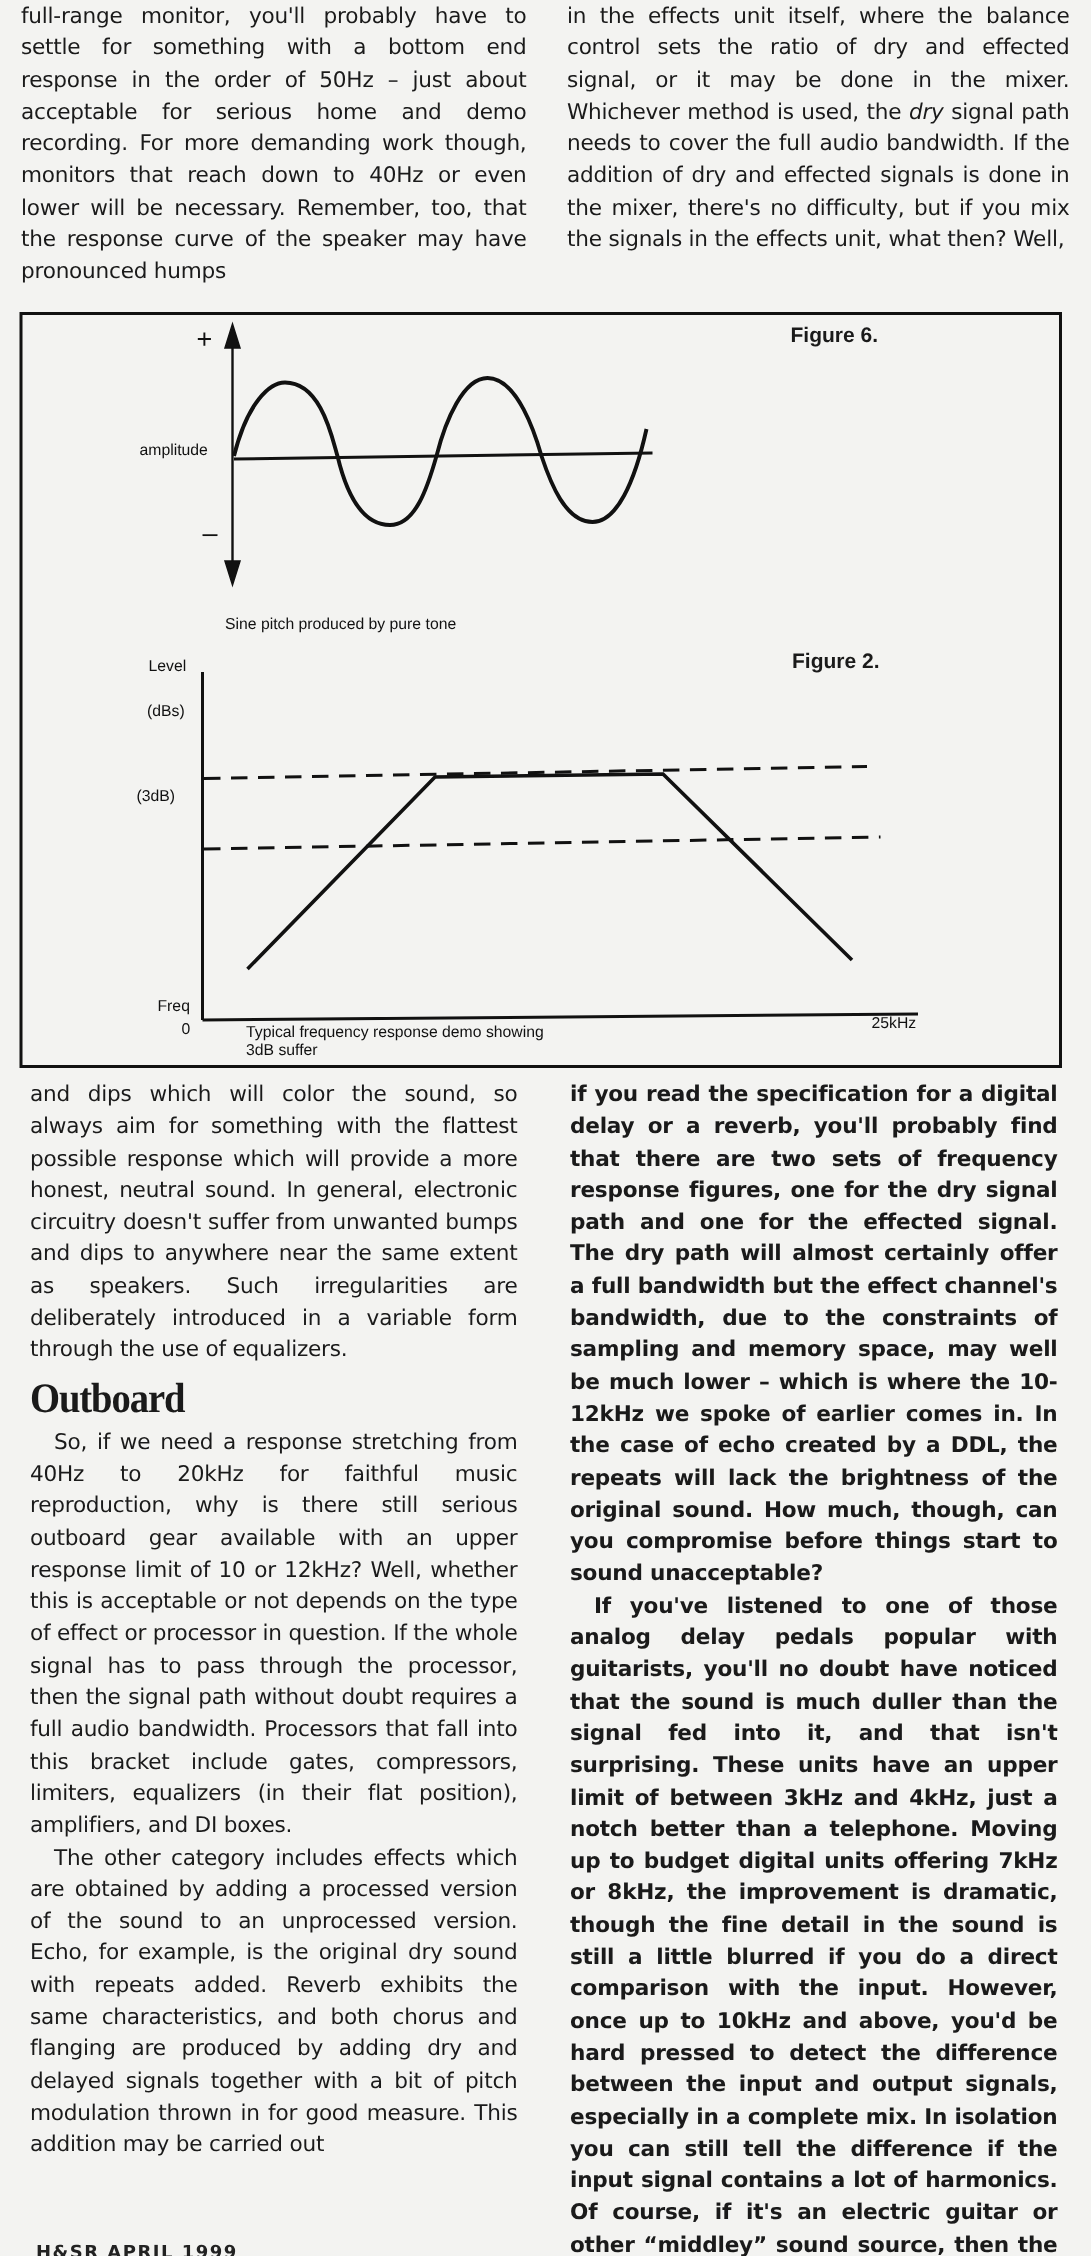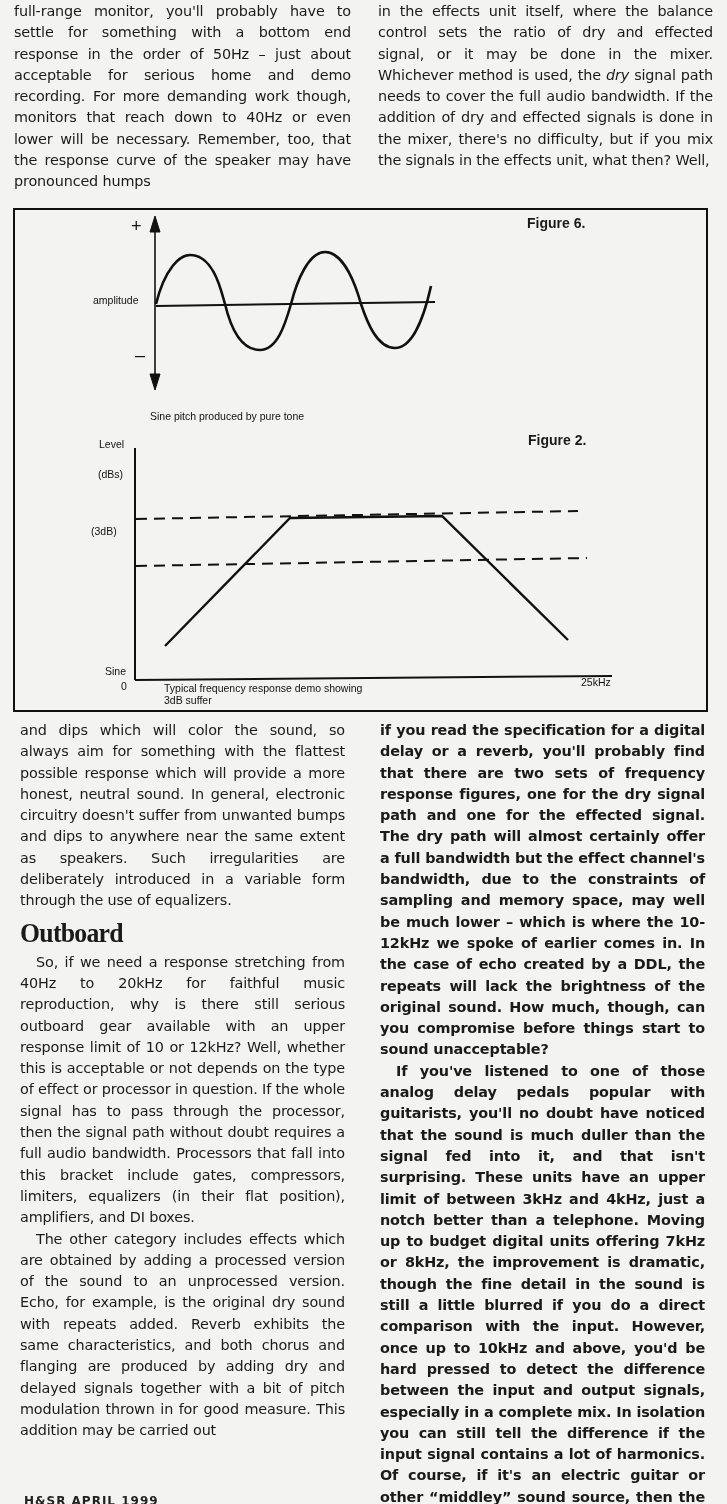--- a/index.html
+++ b/index.html
@@ -96,21 +96,21 @@
   <div class="fig-title" style="left:512px; top:5px;">Figure 6.</div>
   <div class="fig-label" style="left:116px; top:10px; font-size:18px;">+</div>
   <div class="fig-label" style="left:120px; top:139px; font-size:18px;">–</div>
   <div class="fig-label" style="left:78px; top:84px;">amplitude</div>
   <div class="fig-label" style="left:135px; top:200px;">Sine pitch produced by pure tone</div>
 
   <div class="fig-title" style="left:513px; top:222px;">Figure 2.</div>
   <div class="fig-label" style="left:84px; top:228px;text-align:center;">Level</div>
   <div class="fig-label" style="left:83px; top:258px;">(dBs)</div>
   <div class="fig-label" style="left:76px; top:315px;">(3dB)</div>
-  <div class="fig-label" style="left:90px; top:455px;">Sine</div>
+  <div class="fig-label" style="left:90px; top:455px;">Freq</div>
   <div class="fig-label" style="left:106px; top:470px;">0</div>
   <div class="fig-label" style="left:566px; top:466px;">25kHz</div>
   <div class="fig-label" style="left:149px; top:472px;">Typical frequency response demo showing</div>
   <div class="fig-label" style="left:149px; top:484px;">3dB suffer</div>
 </div>
 
 <div class="col col-bot-left">
   <p>and dips which will color the sound, so always aim for something with the flattest possible response which will provide a more honest, neutral sound. In general, electronic circuitry doesn't suffer from unwanted bumps and dips to anywhere near the same extent as speakers. Such irregularities are deliberately introduced in a variable form through the use of equalizers.</p>
   <p class="heading">Outboard</p>
   <p class="ind">So, if we need a response stretching from 40Hz to 20kHz for faithful music reproduction, why is there still serious outboard gear available with an upper response limit of 10 or 12kHz? Well, whether this is acceptable or not depends on the type of effect or processor in question. If the whole signal has to pass through the processor, then the signal path without doubt requires a full audio bandwidth. Processors that fall into this bracket include gates, compressors, limiters, equalizers (in their flat position), amplifiers, and DI boxes.</p>

